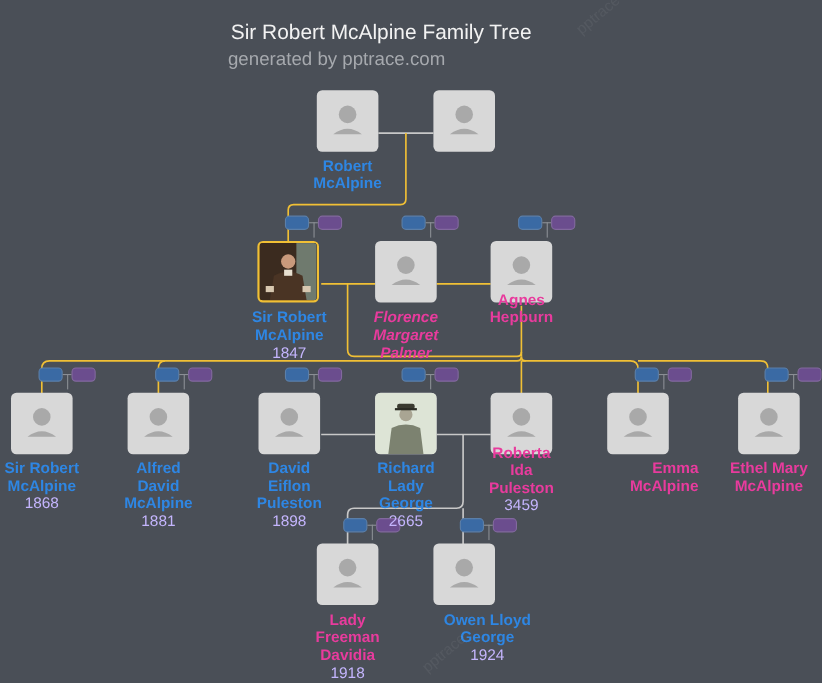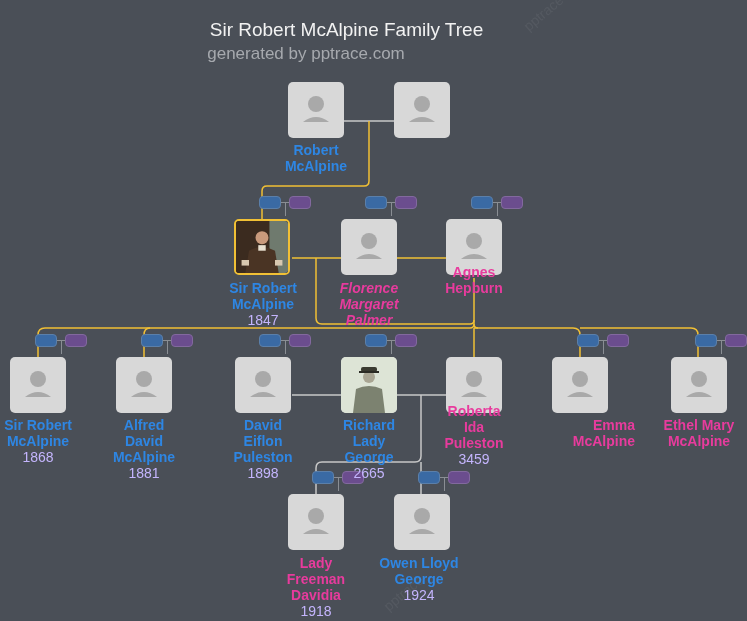--- a/index.html
+++ b/index.html
@@ -282,19 +282,19 @@
 <div class="card" style="left:394px;top:494px;">
   <svg class="avatar" viewBox="0 0 56 56">
       <circle cx="28" cy="22" r="8" fill="#a9a9a9"></circle>
       <path d="M15 40 Q28 30 41 40 Z" fill="#a9a9a9"></path>
     </svg>
 </div>
 <div class="name f" style="left:261px;top:555px;">
   <span>Lady</span><br><span>Freeman</span><br><span>Davidia</span>
   <span class="year">1918</span>
 </div>
-<div class="name m" style="left:364px;top:555px;">
+<div class="name m" style="left:388px;top:555px;">
   <span>Owen Lloyd</span><br><span>George</span>
   <span class="year">1924</span>
 </div>
 
 <div class="watermark" style="left:380px;top:585px;">pptrace</div>
 <div class="watermark" style="left:520px;top:5px;">pptrace</div>
 
 </body></html>

